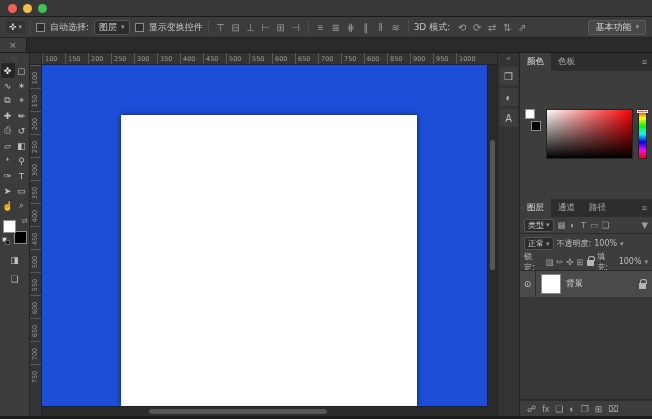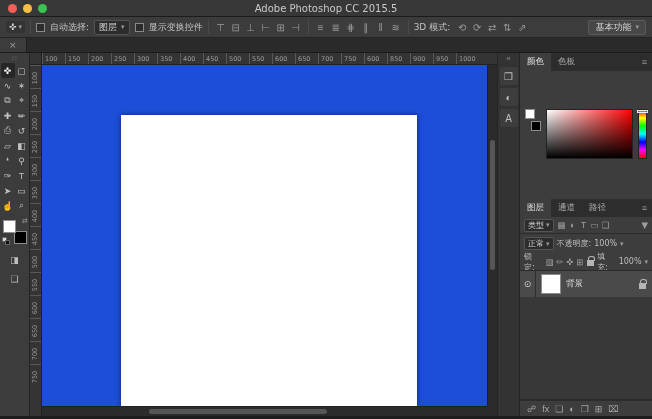--- a/index.html
+++ b/index.html
@@ -122,21 +122,20 @@
 </style>
 </head>
 <body>
 
 <div class="titlebar">
   <div class="traffic">
     <span class="dot red"></span>
     <span class="dot yellow"></span>
     <span class="dot green"></span>
   </div>
-  <span class="win-title">Adobe Photoshop CC 2015.5</span>
 </div>
 
 <div class="optionsbar">
   <div class="tool-preset">
     <span>✜</span>
     <span class="caret">▾</span>
   </div>
   <span class="vsep"></span>
   <span class="checkbox"></span>
   <span class="lbl">自动选择:</span>

